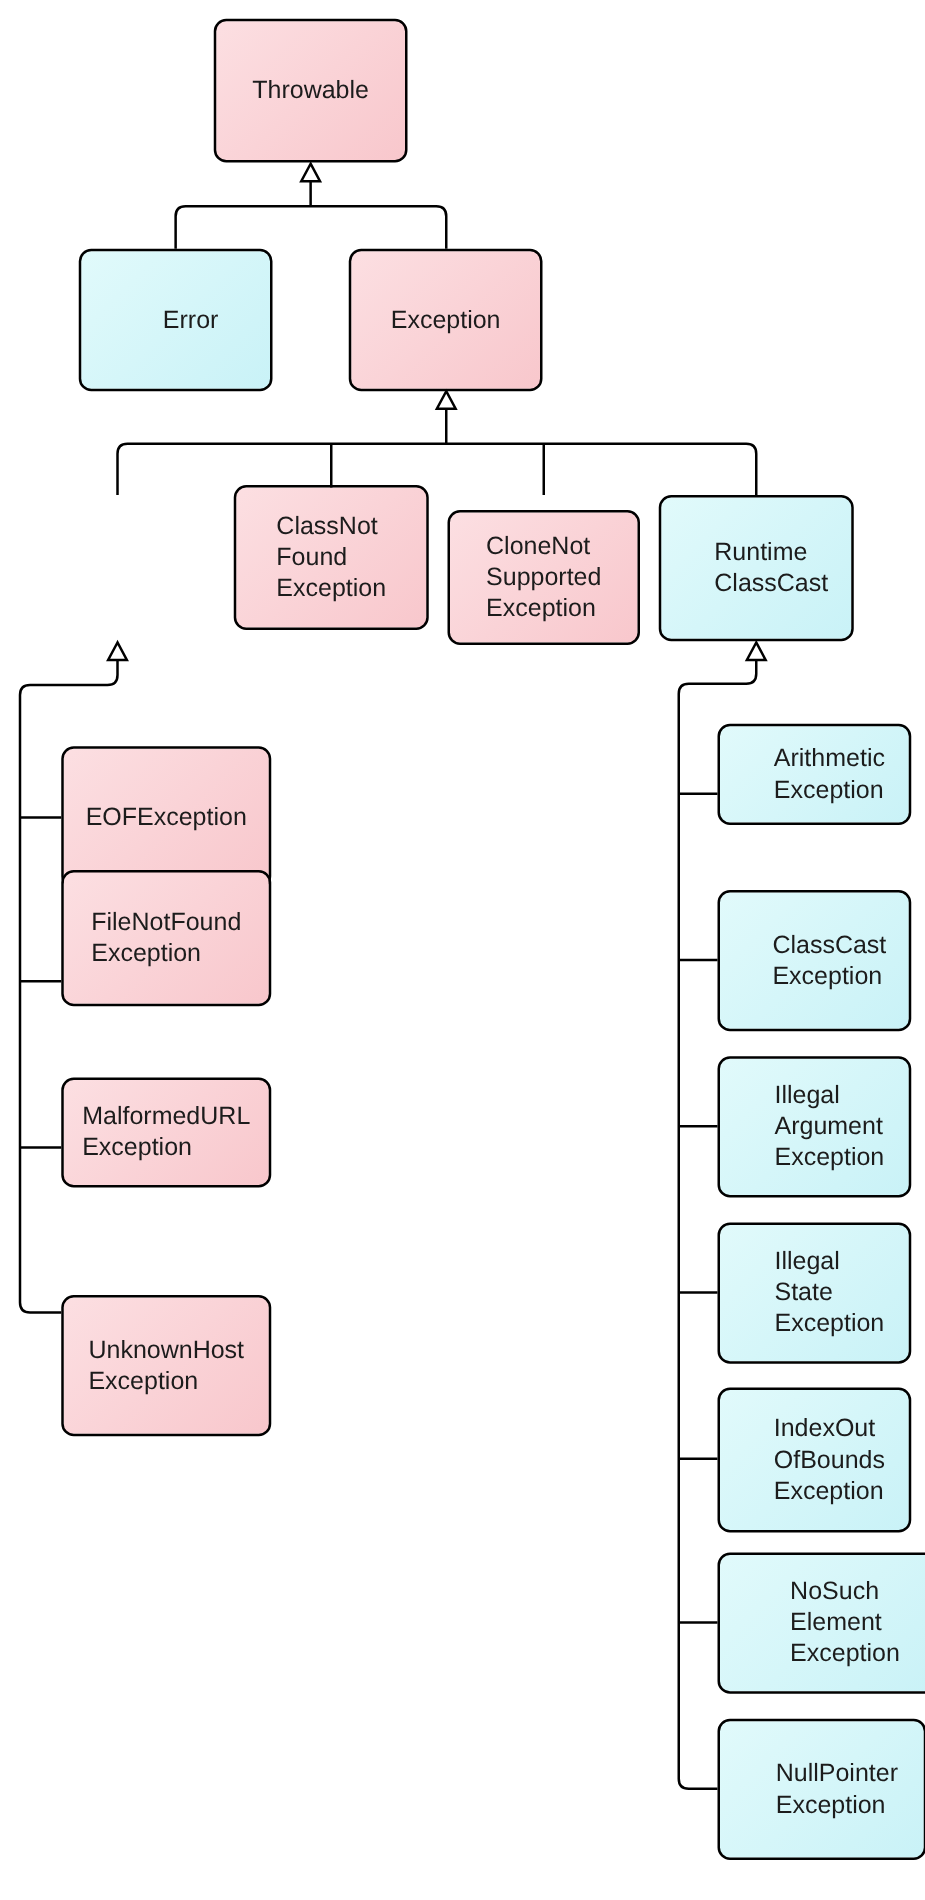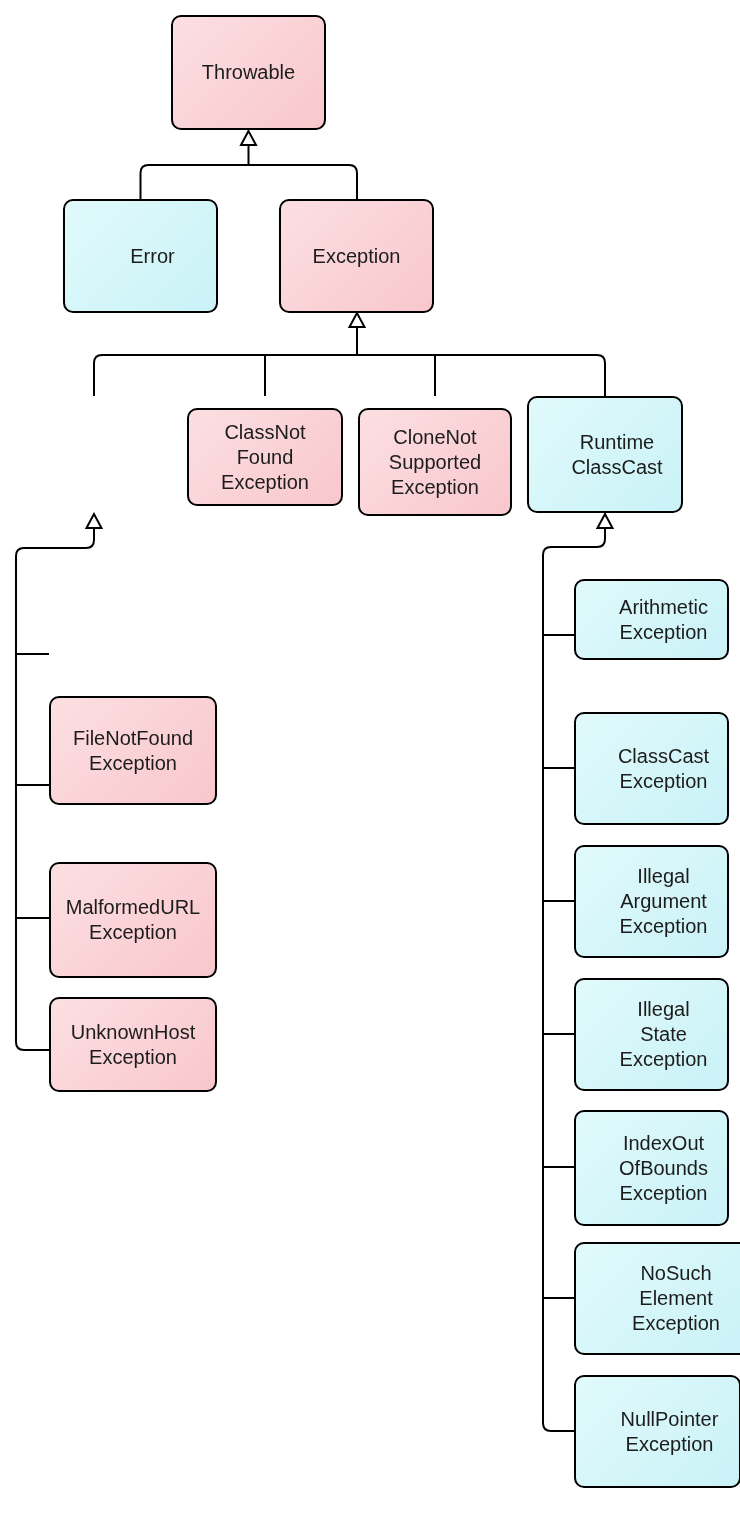--- a/index.html
+++ b/index.html
@@ -18,21 +18,20 @@
   }
   .node {
     position: absolute;
     z-index: 1;
     box-sizing: border-box;
     border: 2px solid #000000;
     border-radius: 10px;
     display: flex;
     align-items: center;
     justify-content: center;
-    text-align: center;
   }
   .node.pink { background: linear-gradient(135deg, #fcdfe2 0%, #f8c7cc 100%); }
   .node.cyan { background: linear-gradient(135deg, #e1fafb 0%, #c9f2f7 100%); padding-left: 24px; }
   .label {
     color: #1c1c1c;
     font-size: 20px;
     line-height: 25px;
     white-space: pre-line;
   }
 </style>
@@ -76,44 +75,47 @@
   <div class="node pink" style="left:171px; top:15px;  width:155px; height:115px">
     <span class="label">Throwable</span>
   </div>
   <div class="node cyan" style="left:63px;  top:199px; width:155px; height:114px">
     <span class="label">Error</span>
   </div>
   <div class="node pink" style="left:279px; top:199px; width:155px; height:114px">
     <span class="label">Exception</span>
   </div>
 
-  <div class="node pink" style="left:187px; top:408px; width:156px; height:98px">
+  <div class="node pink" style="left:187px; top:388px; width:156px; height:116px">
     <span class="label">ClassNot
 Found
 Exception</span>
   </div>
   <div class="node pink" style="left:358px; top:408px; width:154px; height:108px">
     <span class="label">CloneNot
 Supported
 Exception</span>
   </div>
   <div class="node cyan" style="left:527px; top:396px; width:156px; height:117px">
     <span class="label">Runtime
 ClassCast</span>
   </div>
 
+  <div class="node pink" style="left:49px; top:597px; width:168px; height:114px">
+    <span class="label">EOFException</span>
+  </div>
   <div class="node pink" style="left:49px; top:696px; width:168px; height:109px">
     <span class="label">FileNotFound
 Exception</span>
   </div>
-  <div class="node pink" style="left:49px; top:862px; width:168px; height:116px">
+  <div class="node pink" style="left:49px; top:862px; width:168px; height:88px">
     <span class="label">MalformedURL
 Exception</span>
   </div>
-  <div class="node pink" style="left:49px; top:997px; width:168px; height:95px">
+  <div class="node pink" style="left:49px; top:1036px; width:168px; height:113px">
     <span class="label">UnknownHost
 Exception</span>
   </div>
 
   <div class="node cyan" style="left:574px; top:579px;  width:155px; height:81px">
     <span class="label">Arithmetic
 Exception</span>
   </div>
   <div class="node cyan" style="left:574px; top:712px;  width:155px; height:113px">
     <span class="label">ClassCast

